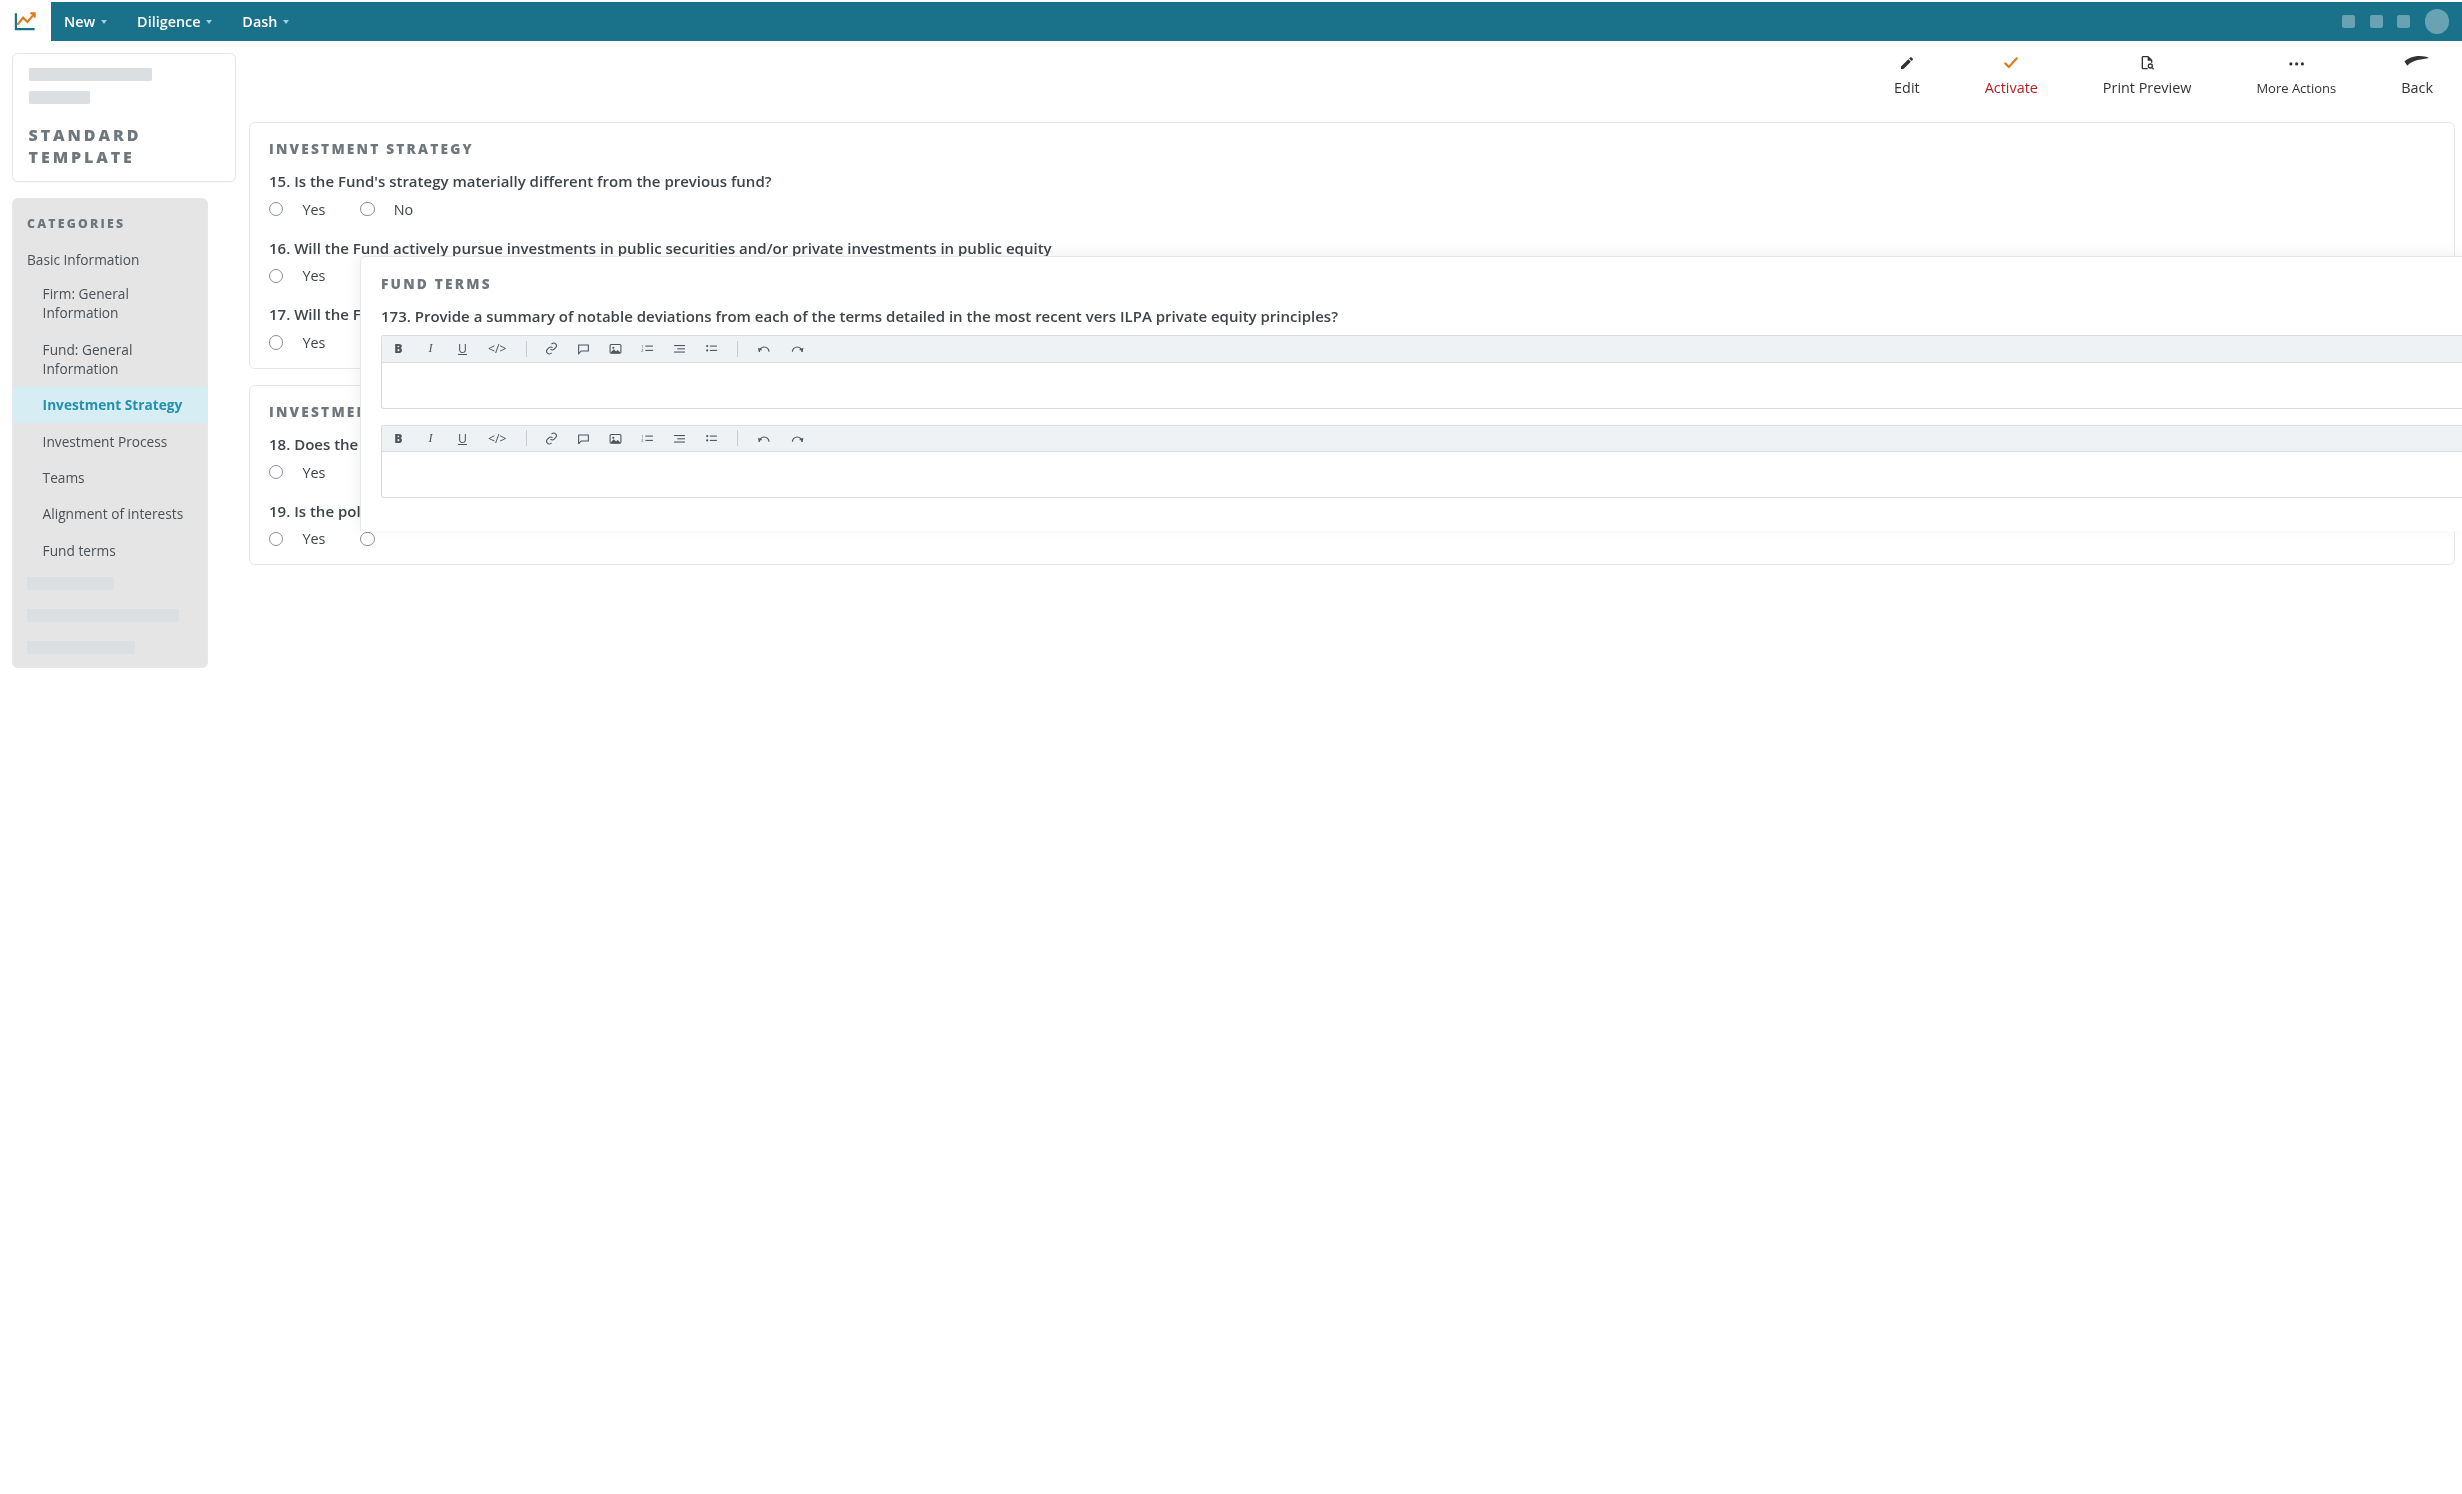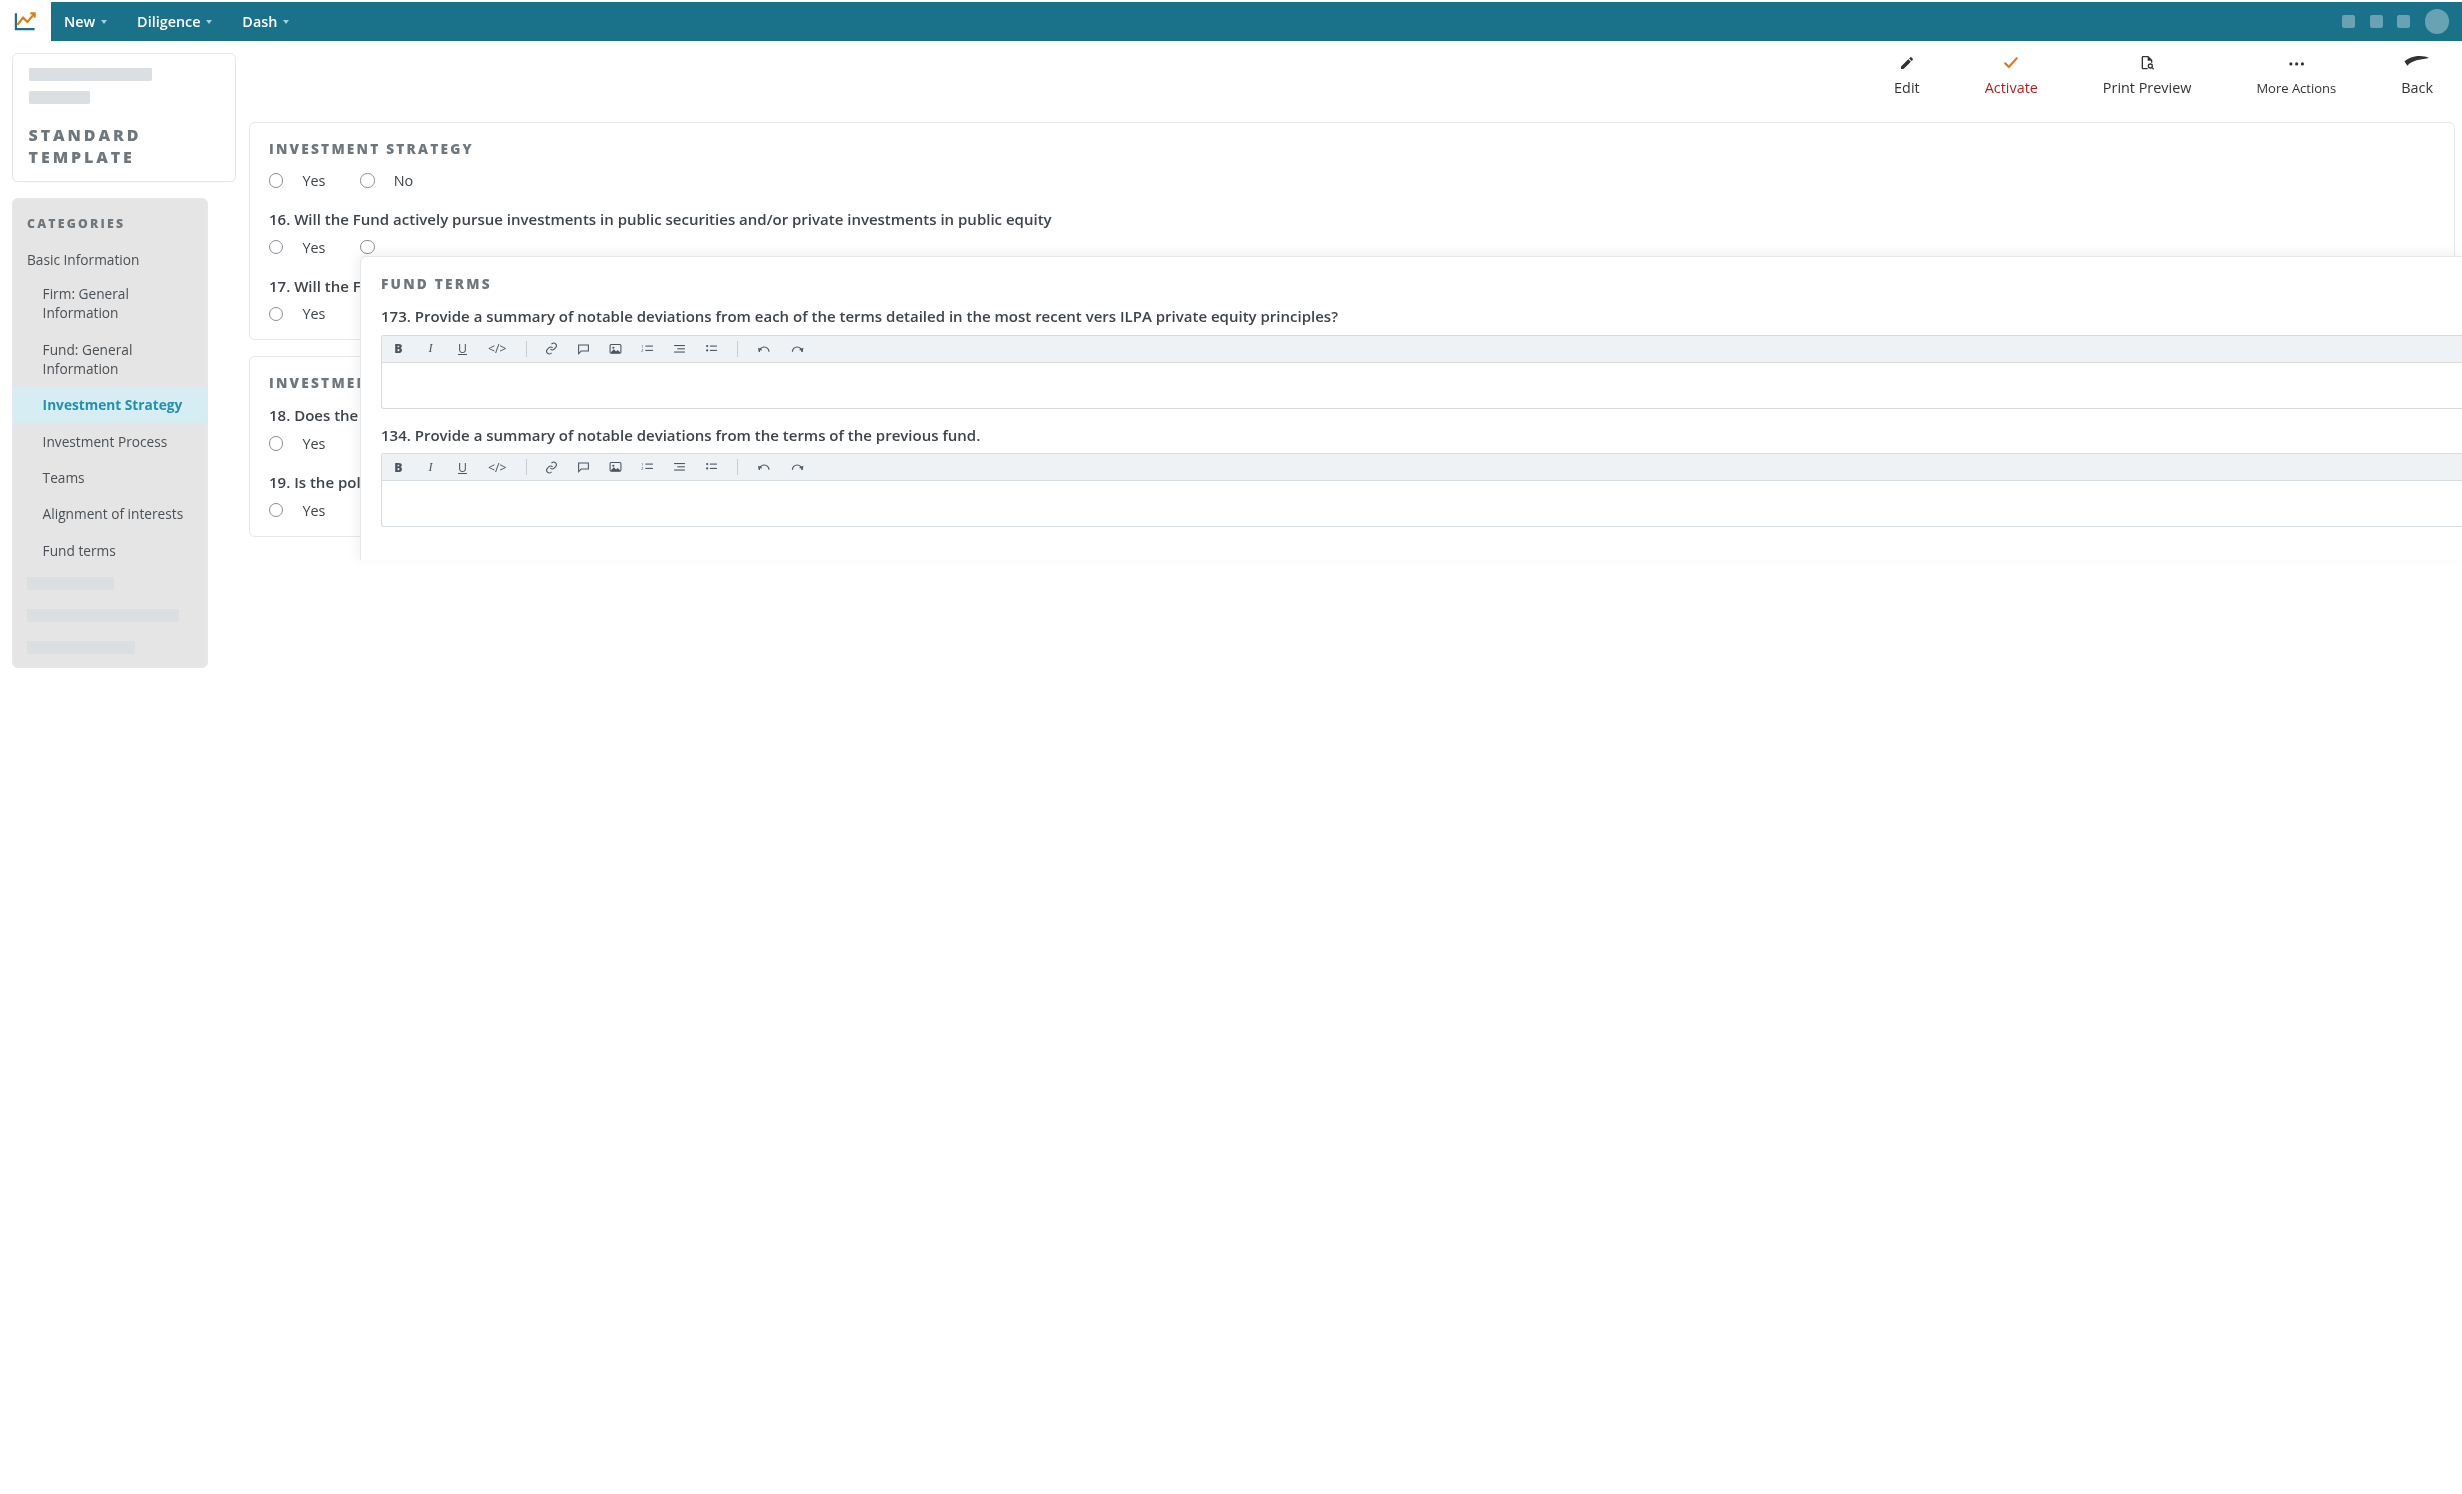--- a/index.html
+++ b/index.html
@@ -347,20 +347,21 @@
           </svg>
       </span>
       <span>Back</span>
     </div>
   </div>
 
   <div class="content1">
     <div class="panel">
       <div class="section-title">INVESTMENT STRATEGY</div>
 
+      <div class="question">15. Is the Fund's strategy materially different from the previous fund?</div>
       <div class="radios">
         <span class="radio">
             <span class="radio-circle"></span>
             <span>Yes</span>
           </span>
         <span class="radio">
             <span class="radio-circle"></span>
             <span>No</span>
           </span>
       </div>
@@ -476,21 +477,20 @@
         <span class="rte-btn">
             <svg width="14.4" height="11.6" viewBox="0 0 24 18">
               <path fill="none" stroke="#4a5560" stroke-width="2" d="M4 14a8 8 0 0 1 16 0"></path>
               <polyline points="20,14 21,9 16,11" fill="none" stroke="#4a5560" stroke-width="2"></polyline>
             </svg>
           </span>
       </div>
       <div class="rte-body"></div>
     </div>
 
-    <div class="question">134. Provide a summary of notable deviations from the terms of the previous fund.</div>
     <div class="rte">
       <div class="rte-bar">
         <span class="rte-btn" style="font-weight:800">B</span>
         <span class="rte-btn" style="font-style:italic;font-family:serif">I</span>
         <span class="rte-btn" style="text-decoration:underline">U</span>
         <span class="rte-btn">&lt;/&gt;</span>
         <span class="rte-sep"></span>
         <span class="rte-btn">
             <svg width="13" height="13" viewBox="0 0 24 24">
               <path fill="none" stroke="#4a5560" stroke-width="2" d="M10 13a5 5 0 0 0 7 0l3-3a5 5 0 0 0-7-7l-1 1M14 11a5 5 0 0 0-7 0l-3 3a5 5 0 0 0 7 7l1-1"></path>

